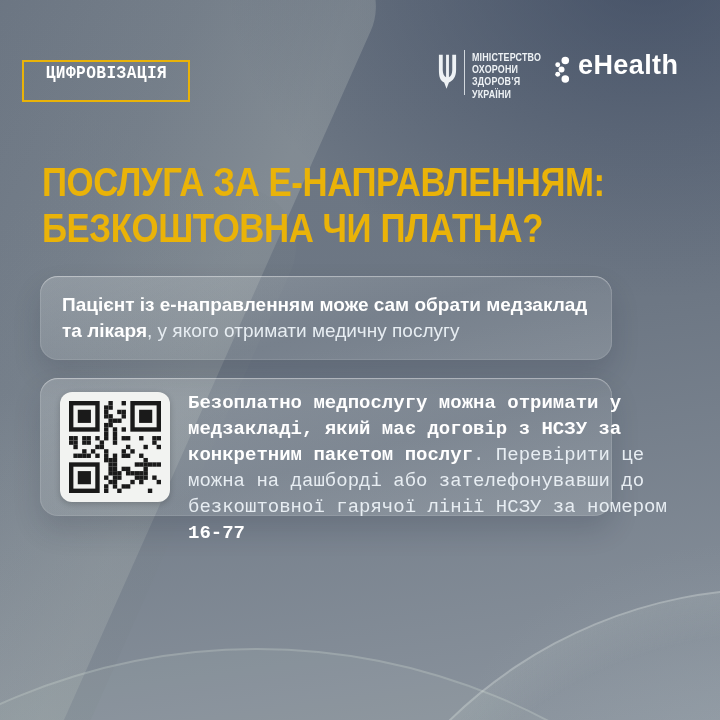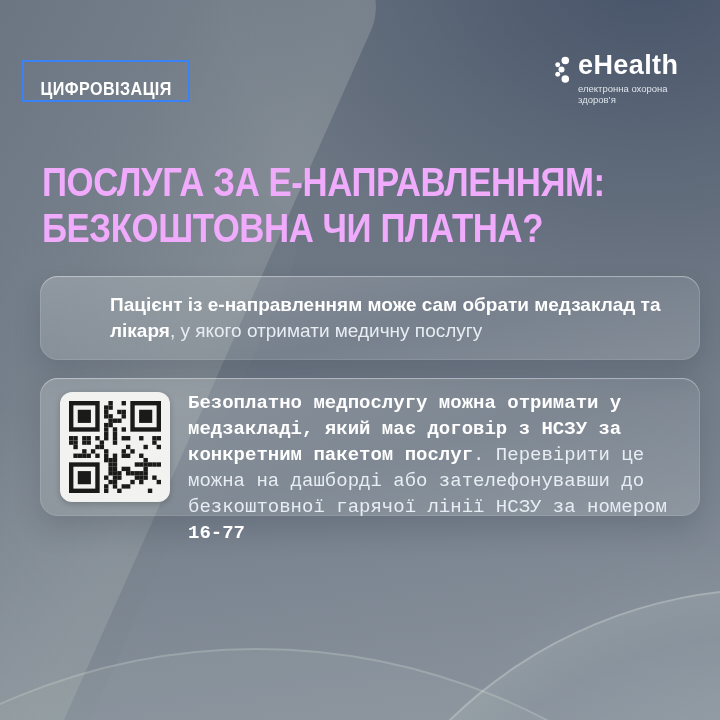--- a/index.html
+++ b/index.html
@@ -31,43 +31,42 @@
     border:2px solid rgba(222,230,224,0.30);
     background:radial-gradient(closest-side, rgba(215,224,216,0) 90%, rgba(215,224,216,0.12) 100%);
   }
   .arc2 {
     width:1250px; height:1250px; left:-370px; top:648px;
     border:2px solid rgba(222,230,224,0.22);
     background:rgba(210,218,210,0.08);
   }
   .badge {
     position:absolute; left:22px; top:60px; width:168px; height:42px;
-    border:2px solid #3b82f6; box-sizing:border-box;
-    display:flex; align-items:flex-end; justify-content:center;
+    border:2px solid #eab308; box-sizing:border-box;
+    display:flex; align-items:flex-start; justify-content:center;font-family:Liberation Mono, monospace;
   }
   .badge span {
     color:#ffffff; font-weight:bold; font-size:19px; letter-spacing:0.5px;
     transform:scaleX(0.85); white-space:nowrap;
   }
   .moh { position:absolute; left:437px; top:50px; display:flex; align-items:flex-start; color:#eef2f5; }
   .moh svg { width:21px; height:42px; margin-top:1px; }
   .moh .divider { width:1px; height:45px; background:rgba(240,245,248,0.8); margin:0 7px 0 6px; }
   .moh-text { font-size:10.5px; font-weight:bold; line-height:12.2px; letter-spacing:0.2px; padding-top:1px; }
   .moh-text span { display:block; transform:scaleX(0.85); transform-origin:0 50%; white-space:nowrap; }
   .ehealth { position:absolute; left:553px; top:51px; display:flex; color:#ffffff; }
   .ehealth .dots svg { width:17px; height:30px; margin-top:4px; margin-right:8px; }
   .eh-name { font-size:27px; line-height:29px; font-weight:700; letter-spacing:0.4px; }
   .eh-tag { font-size:9.5px; line-height:11px; color:#dde4ea; margin-top:3px; }
-  .title { position:absolute; left:42px; top:159px; margin:0; color:#f0abfc; font-size:40px; line-height:46px; font-weight:bold; letter-spacing:-0.5px; }
+  .title { position:absolute; left:42px; top:159px; margin:0; color:#eab308; font-size:40px; line-height:46px; font-weight:bold; letter-spacing:-0.5px; }
   .title span { display:block; transform:scaleX(0.87); transform-origin:0 50%; white-space:nowrap; }
   .card {
-    position:absolute; left:40px; width:660px; border-radius:18px; box-sizing:border-box;
+    position:absolute; left:40px; width:572px; border-radius:18px; box-sizing:border-box;
     background:linear-gradient(165deg, rgba(240,244,242,0.22), rgba(240,244,242,0.08) 55%, rgba(240,244,242,0.15));
     box-shadow:0 14px 28px rgba(25,34,48,0.16), inset 0 1px 1px rgba(255,255,255,0.35), inset 0 0 0 1px rgba(255,255,255,0.10);
-    padding-left:48px;
   }
   .card p { margin:0; font-size:19px; line-height:26px; color:#e7edf2; }
   .card p .b { font-weight:bold; color:#ffffff; }
   .card1 { top:276px; height:84px; }
   .card1 p { padding:16px 22px 0 22px; }
   .card2 { top:378px; height:138px;font-family:Liberation Mono, monospace; }
   .card2 p { position:absolute; left:148px; top:12px; width:486px; }
   .card3 { top:538px; height:96px; }
   .card3 p { padding:21px 22px 0 22px; }
   .qr-tile {
@@ -85,37 +84,47 @@
   <div class="bg"></div>
   <div class="streak"></div>
   <div class="streak2"></div>
   <div class="arc arc1"></div>
   <div class="arc arc2"></div>
 
   <div class="badge">
     <span>ЦИФРОВІЗАЦІЯ</span>
   </div>
 
+  <div class="moh">
+    <span>
+      <svg viewBox="0 0 22 40" fill="#eef2f5" xmlns="http://www.w3.org/2000/svg">
+        <path d="M2 2 h4 v16 c0 4 1.5 6.5 3.5 7.5 V2 h3 v23.5 c2 -1 3.5 -3.5 3.5 -7.5 V2 h4 v16 c0 7.5 -3.5 11.5 -7.5 13 L10 37.5 7.5 31 C3.5 29.5 2 25.5 2 18 Z"></path>
+      </svg>
+    </span>
+    <span class="divider"></span>
+    <div class="moh-text">
+      <span>МІНІСТЕРСТВО</span>
+      <span>ОХОРОНИ</span>
+      <span>ЗДОРОВ’Я</span>
+      <span>УКРАЇНИ</span>
+    </div>
+  </div>
 
   <div class="ehealth">
     <span class="dots">
       <svg viewBox="0 0 18 30" fill="#ffffff" xmlns="http://www.w3.org/2000/svg">
         <circle cx="13" cy="5" r="4"></circle>
         <circle cx="5" cy="9.5" r="2.6"></circle>
         <circle cx="9" cy="14.5" r="3.2"></circle>
         <circle cx="5" cy="19.5" r="2.6"></circle>
         <circle cx="13" cy="24.5" r="4"></circle>
       </svg>
     </span>
     <div>
       <div class="eh-name">eHealth</div>
-      <div class="eh-tag">
-        <span>електронна охорона</span><br>
-        <span>здоров’я</span>
-      </div>
     </div>
   </div>
 
   <h1 class="title">
     <span>ПОСЛУГА ЗА Е-НАПРАВЛЕННЯМ:</span>
     <span>БЕЗКОШТОВНА ЧИ ПЛАТНА?</span>
   </h1>
 
   <section class="card card1">
     <p><span class="b">Пацієнт із е-направленням може сам обрати медзаклад та лікаря</span><span>, у якого отримати медичну послугу</span></p>

